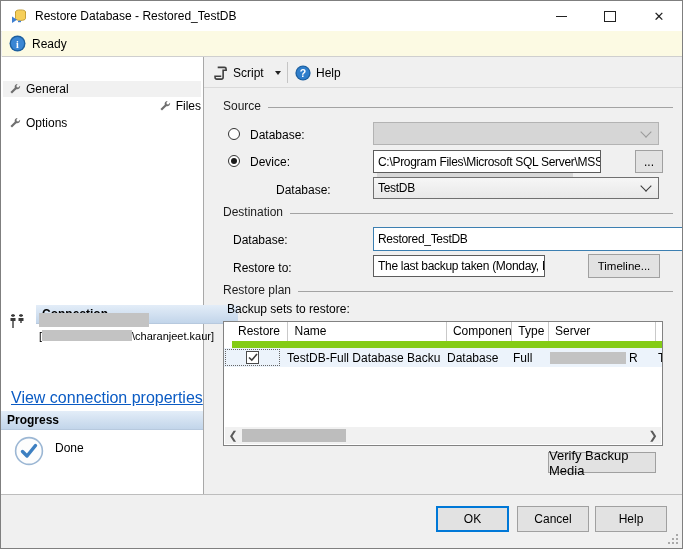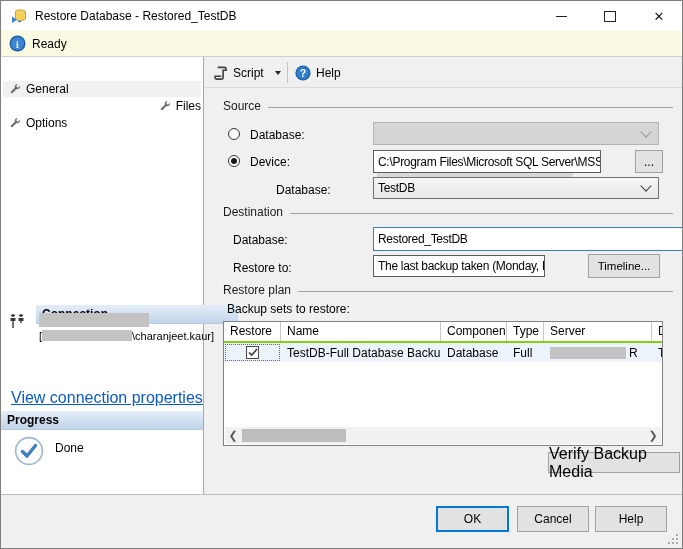--- a/index.html
+++ b/index.html
@@ -43,21 +43,21 @@
   .textbox{background:#fff;border:1px solid #5c5c5c;}
   .combo{background:linear-gradient(#f6f6f6,#e8e8e8);border:1px solid #707070;}
   .combo-disabled{background:#d6d6d6;border:1px solid #b3b3b3;}
   .combo-focus{background:#fff;border:1px solid #3c7fb1;}
   .chev-v{width:7px;height:7px;border-right:1.6px solid #3a3a3a;border-bottom:1.6px solid #3a3a3a;transform:rotate(45deg);margin-left:auto;margin-right:4px;margin-top:-4px;flex:0 0 auto;}
   .chev-v.dis{border-color:#9a9a9a;}
   .btn{display:flex;align-items:center;justify-content:center;background:#e2e2e2;border:1px solid #a0a0a0;box-sizing:border-box;cursor:default;}
   .btn.primary{border:2px solid #0078d7;}
   
   .grid{left:222px;top:320px;width:440px;height:125px;background:#fff;border:1px solid #828282;box-sizing:border-box;}
-  .grid-head{display:flex;height:19px;border-bottom:2px solid #84cc16;}
+  .grid-head{display:flex;height:19px;border-bottom:7px solid #84cc16;margin-left:8px;}
   .grid-head .hc{box-sizing:border-box;border-right:1px solid #c9c9c9;padding:2px 0 0 6px;white-space:nowrap;overflow:hidden;}
   .grid-row{display:flex;height:19px;background:#ecf3fb;align-items:center;}
   .grid-row .rc{box-sizing:border-box;padding-left:6px;white-space:nowrap;overflow:hidden;}
   .cb-cell{display:flex;align-items:center;justify-content:center;outline:1px dotted #666;outline-offset:-2px;height:19px;}
   .checkbox{width:13px;height:13px;background:#fff;border:1px solid #4a4a4a;display:flex;align-items:center;justify-content:center;box-sizing:border-box;}
   .hsb{position:absolute;left:1px;bottom:1px;width:436px;height:17px;background:#f1f1f1;display:flex;align-items:center;}
   .hsb-arrow{width:16px;height:17px;display:flex;align-items:center;justify-content:center;color:#5a5a5a;font-size:11px;}
   .hsb-thumb{position:absolute;left:17px;top:2px;width:104px;height:13px;background:#bdbdbd;}
   
   .bottom{left:0;top:493px;width:683px;height:56px;background:#f0f0f0;border-top:1px solid #bdbdbd;box-sizing:border-box;}
@@ -259,21 +259,21 @@
       </span>
       <span class="rc" style="flex:1;">T</span>
     </div>
     <div class="hsb">
       <span class="hsb-arrow" style="position:absolute;left:0;">❮</span>
       <span class="hsb-thumb"></span>
       <span class="hsb-arrow" style="position:absolute;right:0;">❯</span>
     </div>
   </div>
 
-  <div class="abs btn" style="left:547px;top:451px;width:132px;height:21px;font-size:16px;justify-content:flex-end;">
+  <div class="abs btn" style="left:547px;top:451px;width:108px;height:21px;font-size:13px;justify-content:flex-end;">
     <span>Verify Backup Media</span>
   </div>
 
   <div class="abs bottom"></div>
   <div class="abs btn primary" style="left:435px;top:505px;width:73px;height:26px;">
     <span>OK</span>
   </div>
   <div class="abs btn" style="left:516px;top:505px;width:72px;height:26px;">
     <span>Cancel</span>
   </div>

